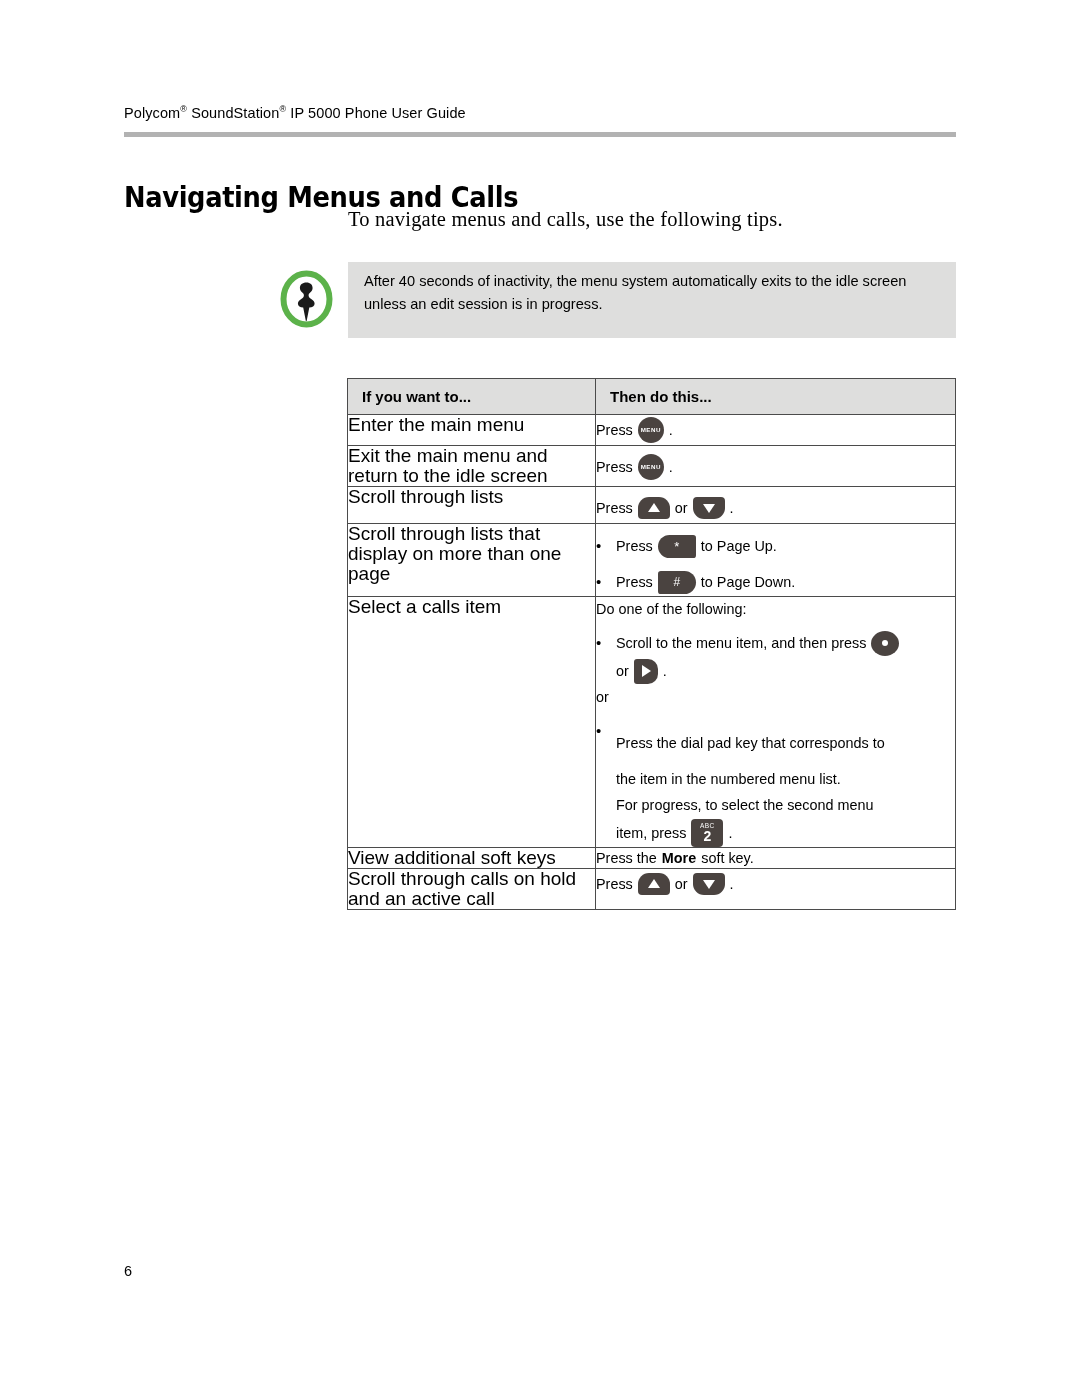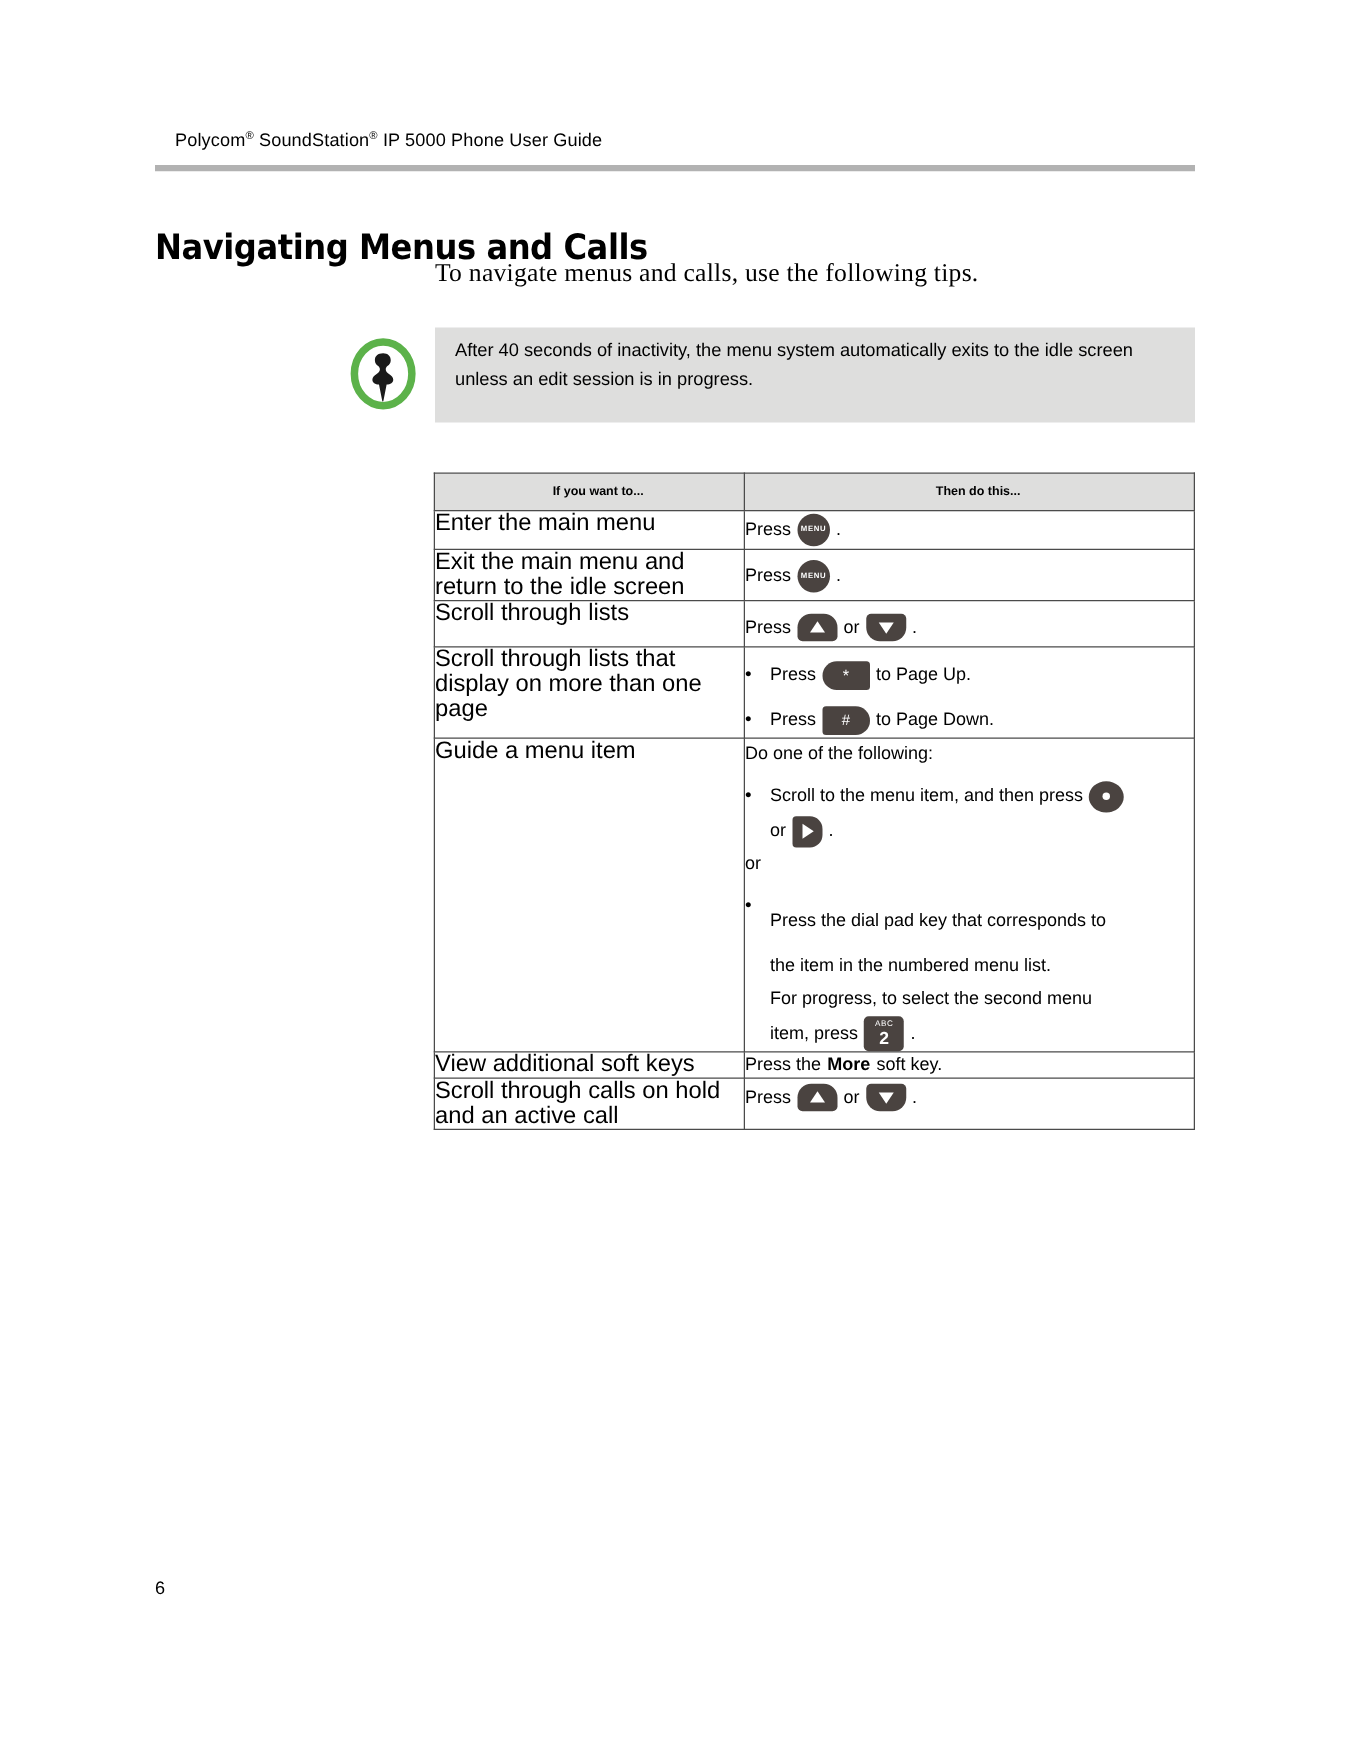--- a/index.html
+++ b/index.html
@@ -18,21 +18,20 @@
 
   
   .running-header {
     position: absolute;
     left: 124px;
     top: 105px;
     font-size: 14.5px;
     letter-spacing: .1px;
     color: #000;
     white-space: nowrap;
-    margin-left: 16px;
   }
   .running-header sup {
     font-size: 9px;
     vertical-align: super;
     line-height: 0;
   }
   .header-rule {
     position: absolute;
     left: 124px;
     top: 132px;
@@ -112,24 +111,24 @@
   }
   .kv-table col.c1 { width: 248px; }
   .kv-table col.c2 { width: 360px; }
   .kv-table th, .kv-table td {
     border: 1px solid #4b4b4b;
     vertical-align: top;
     padding: 0;
   }
   .kv-table thead th {
     background: #dededd;
-    font-size: 10px;
+    font-size: 15px;
     font-weight: bold;
     padding: 9px 0 9px 14px;
-    text-align: center;
+    text-align: left;
   }
   .cell-left {
     font-size: 19px;
     line-height: 20px;
     padding: 9px 10px 11px 14px;
   }
   .cell-right {
     font-size: 14.4px;
     line-height: 20px;
     padding: 9px 10px 11px 14px;
@@ -391,21 +390,21 @@
               <span>Press</span>
               <span class="key key-hash">#</span>
               <span>to Page Down.</span>
             </div>
           </div>
         </div>
       </td>
     </tr>
 
     <tr>
-      <td class="cell-left">Guide a menu item</td>
+      <td class="cell-left">Select a calls item</td>
       <td class="cell-right">
         <div class="plain-line">Do one of the following:</div>
 
         <div class="bul">
           <span class="bul-dot">•</span>
           <div class="bul-body">
             <div class="inline-row">
               <span>Scroll to the menu item, and then press</span>
               <span class="key key-select"></span>
             </div>

